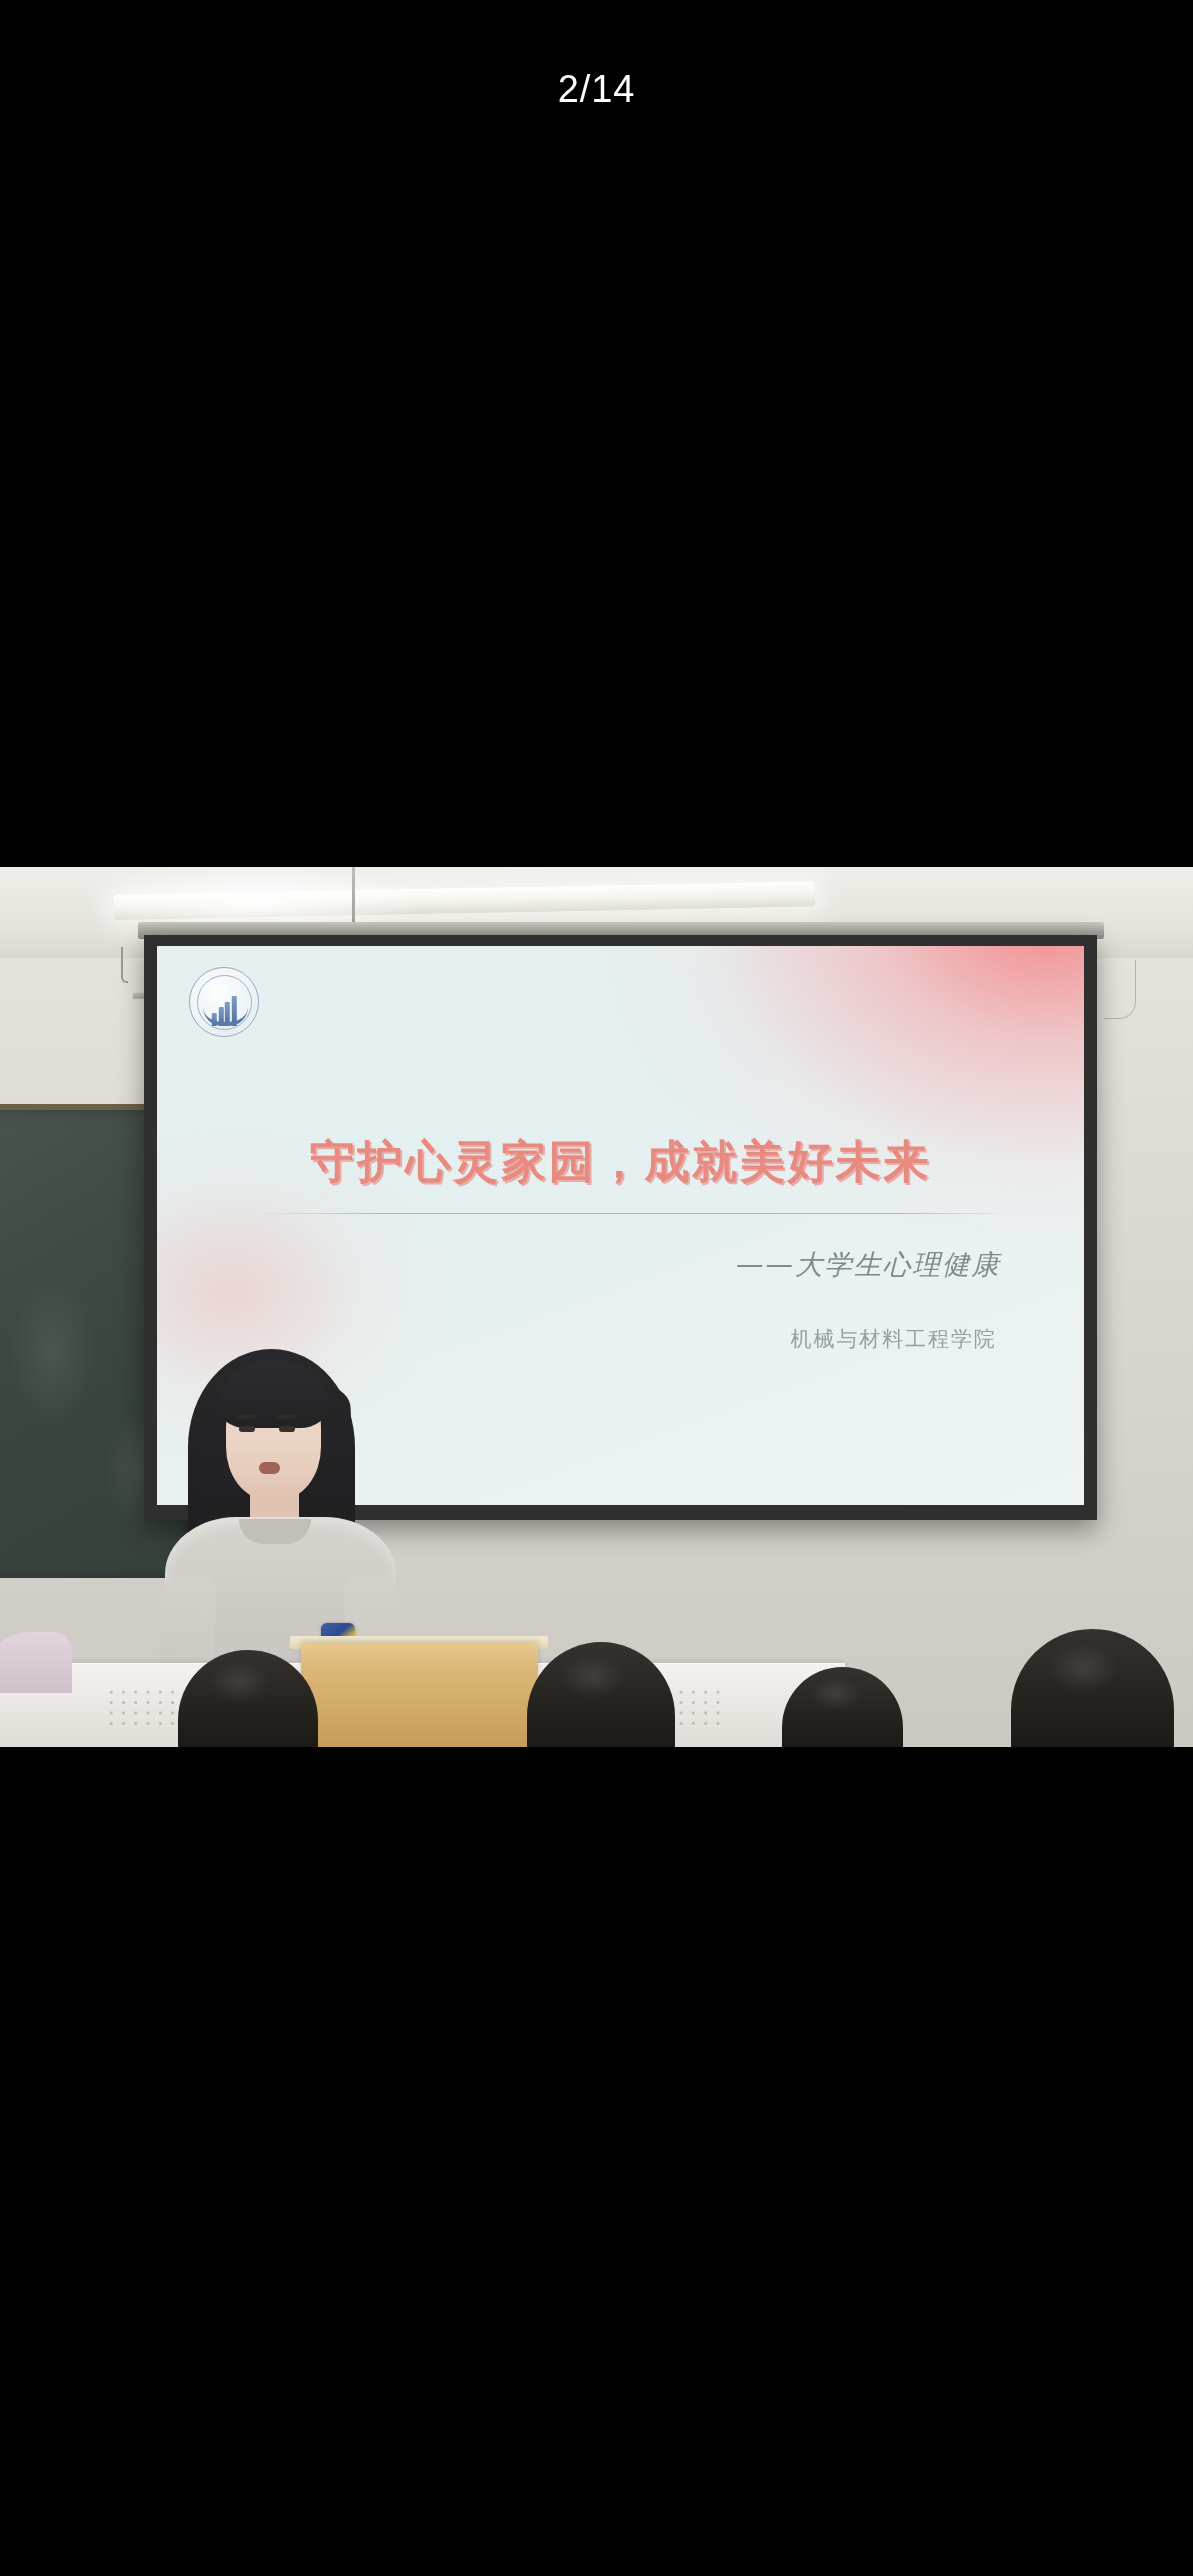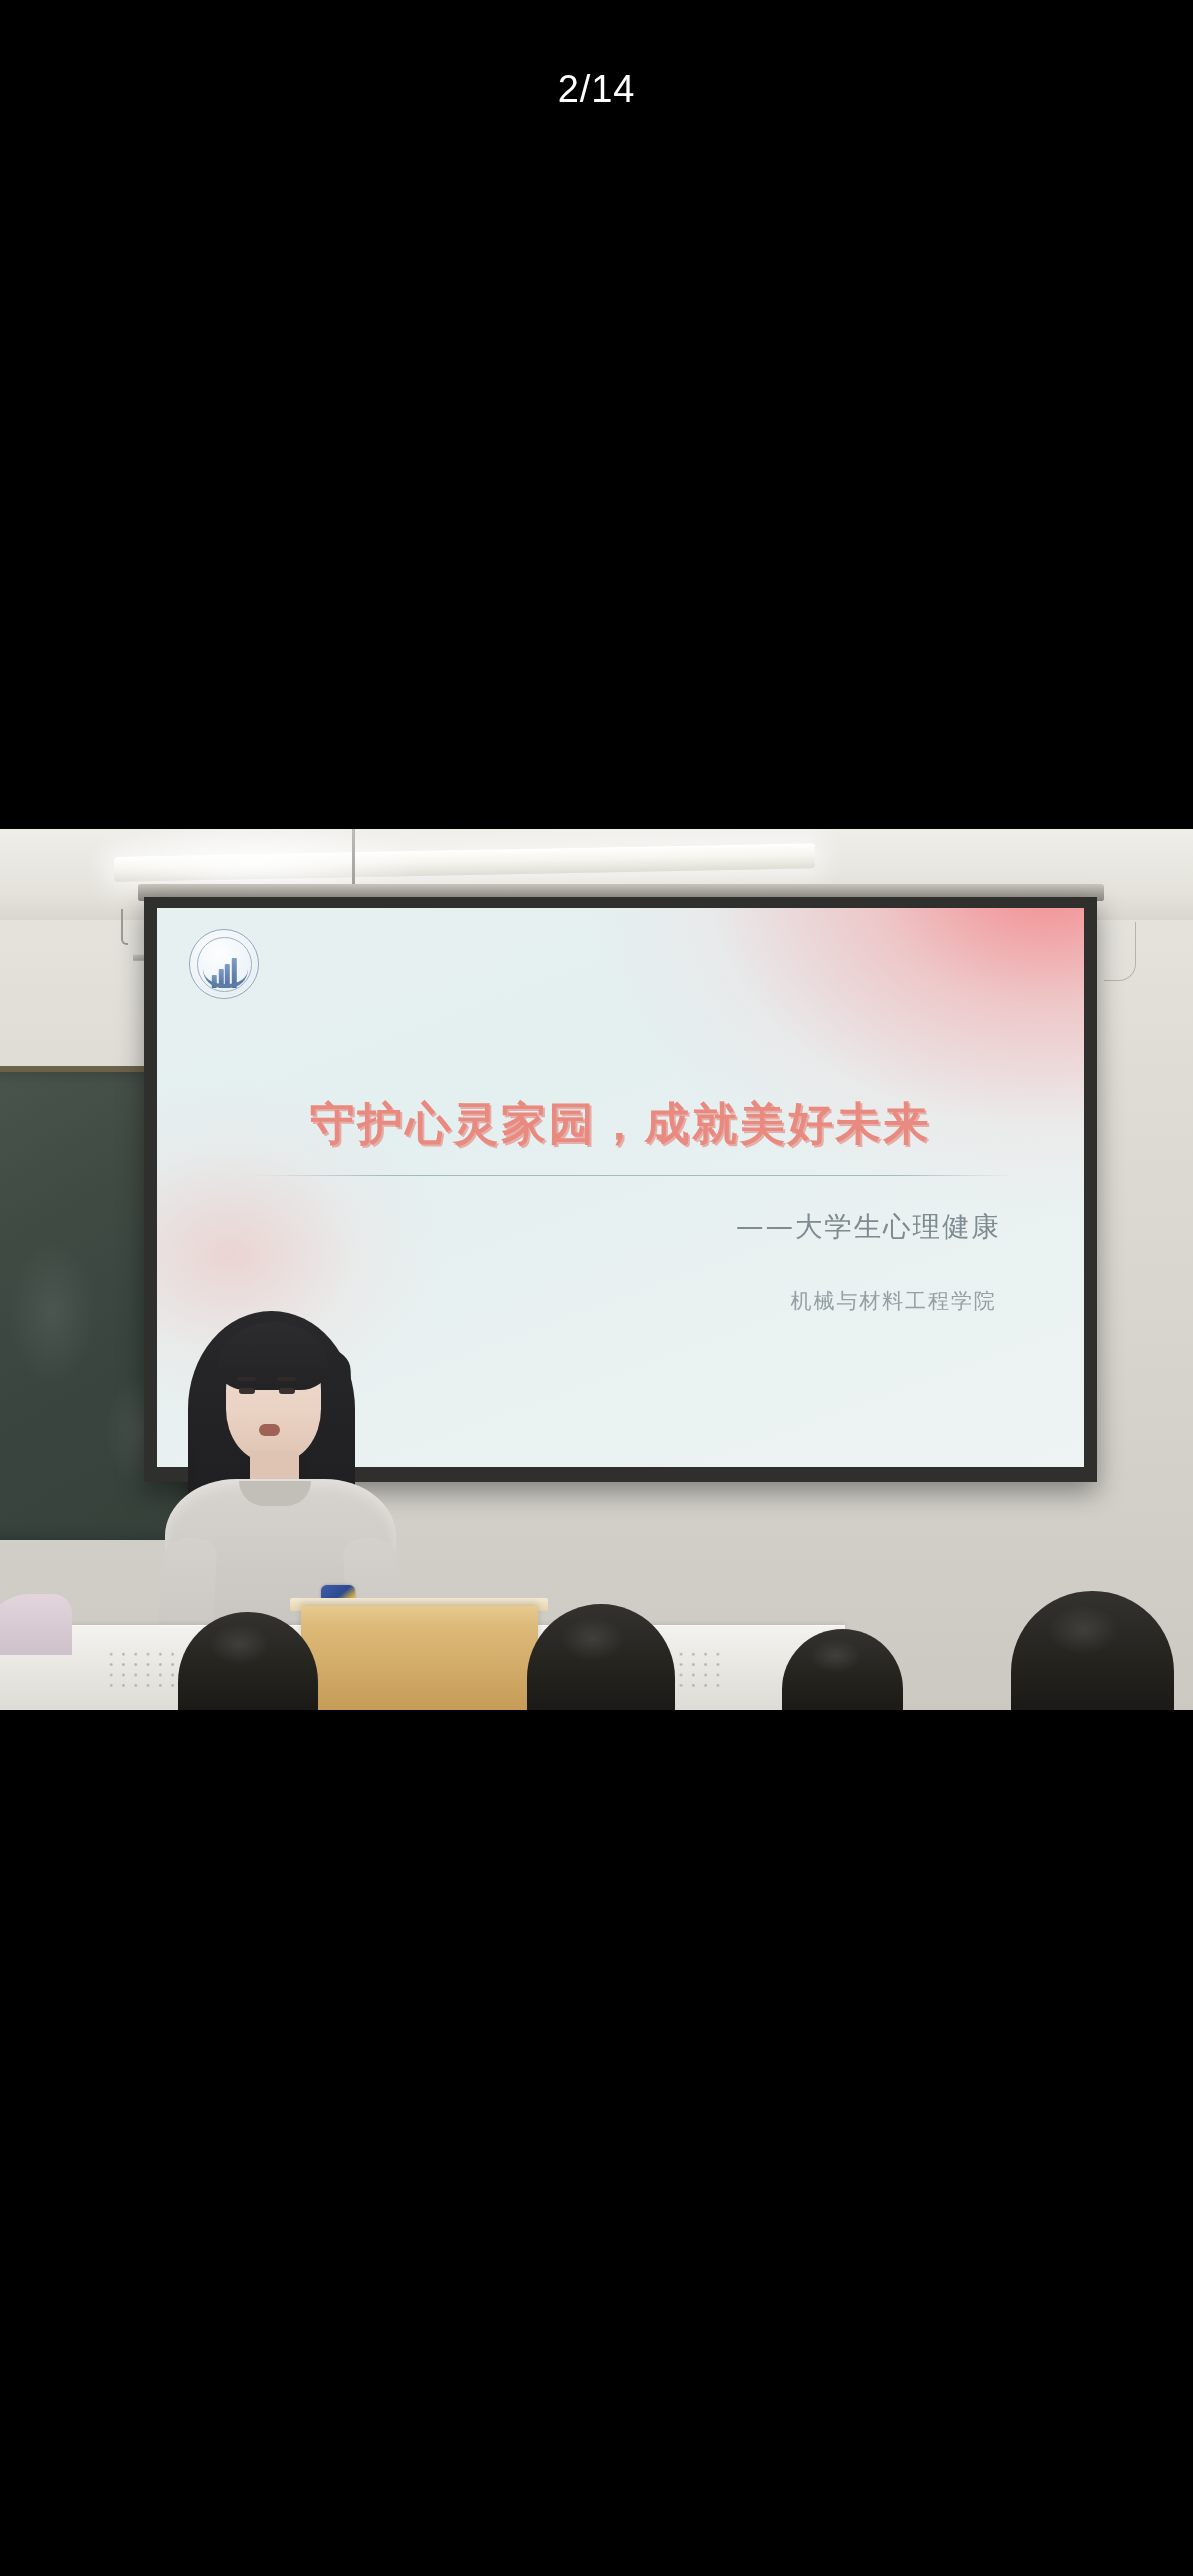--- a/index.html
+++ b/index.html
@@ -25,21 +25,21 @@
     color:#ffffff;
     font-size:38px;
     font-weight:400;
     letter-spacing:0.9px;
     line-height:1;
   }
 
   
   .video-frame {
     position:absolute;
-    left:0; top:829px;
+    left:0; top:867px;
     width:1193px; height:881px;
     overflow:hidden;
     background:#cfcdc6;
   }
 
   
   .wall {
     position:absolute; inset:0;
     background:linear-gradient(180deg,#e8e6e0 0%,#dedcd5 28%,#d6d4cd 60%,#cbc9c2 100%);
   }
@@ -223,20 +223,21 @@
     background:linear-gradient(90deg, rgba(150,175,180,0) 0%, rgba(140,168,174,.75) 18%, rgba(140,168,174,.75) 84%, rgba(150,175,180,0) 100%);
   }
 
   .slide-subtitle {
     position:absolute;
     right:83px; top:301px;
     font-size:27.5px;
     color:#7e8b90;
     letter-spacing:1.9px;
     font-family:"DejaVu Sans", sans-serif;
+    font-style:italic;
   }
   .slide-dept {
     position:absolute;
     right:87px; top:379px;
     font-size:21px;
     color:#93a0a4;
     letter-spacing:1.9px;
     font-family:"DejaVu Sans", sans-serif;
   }
 

